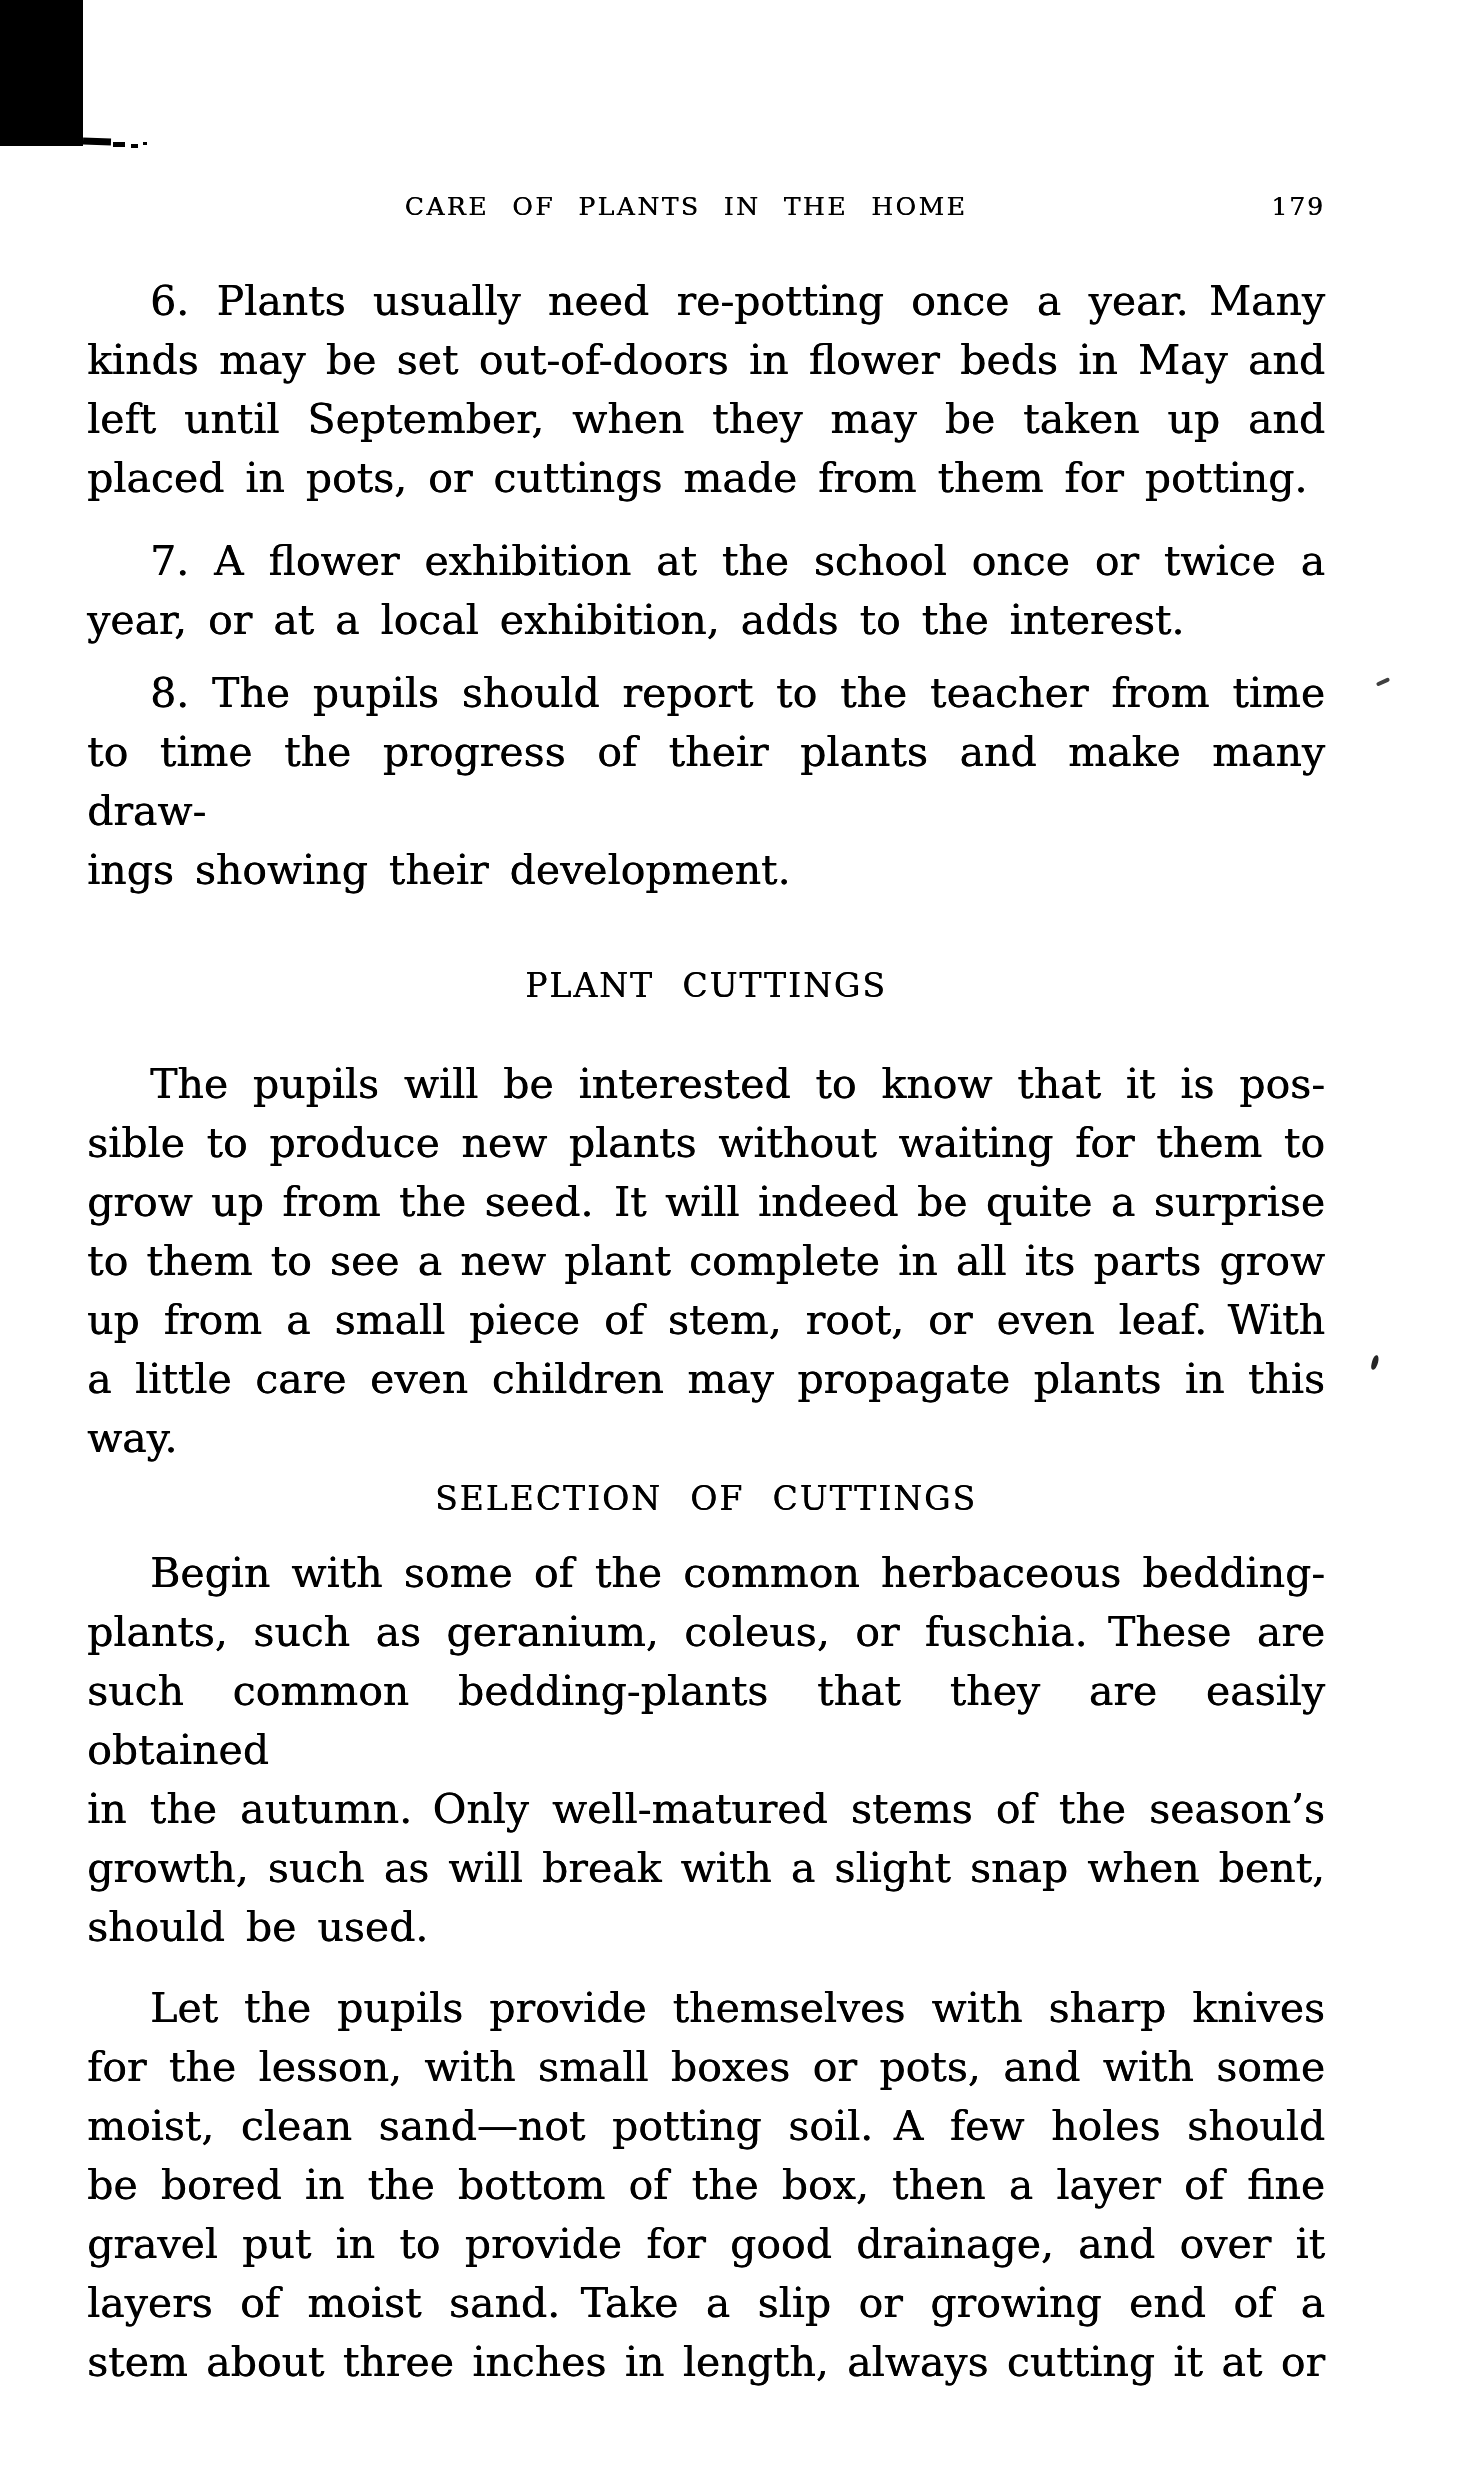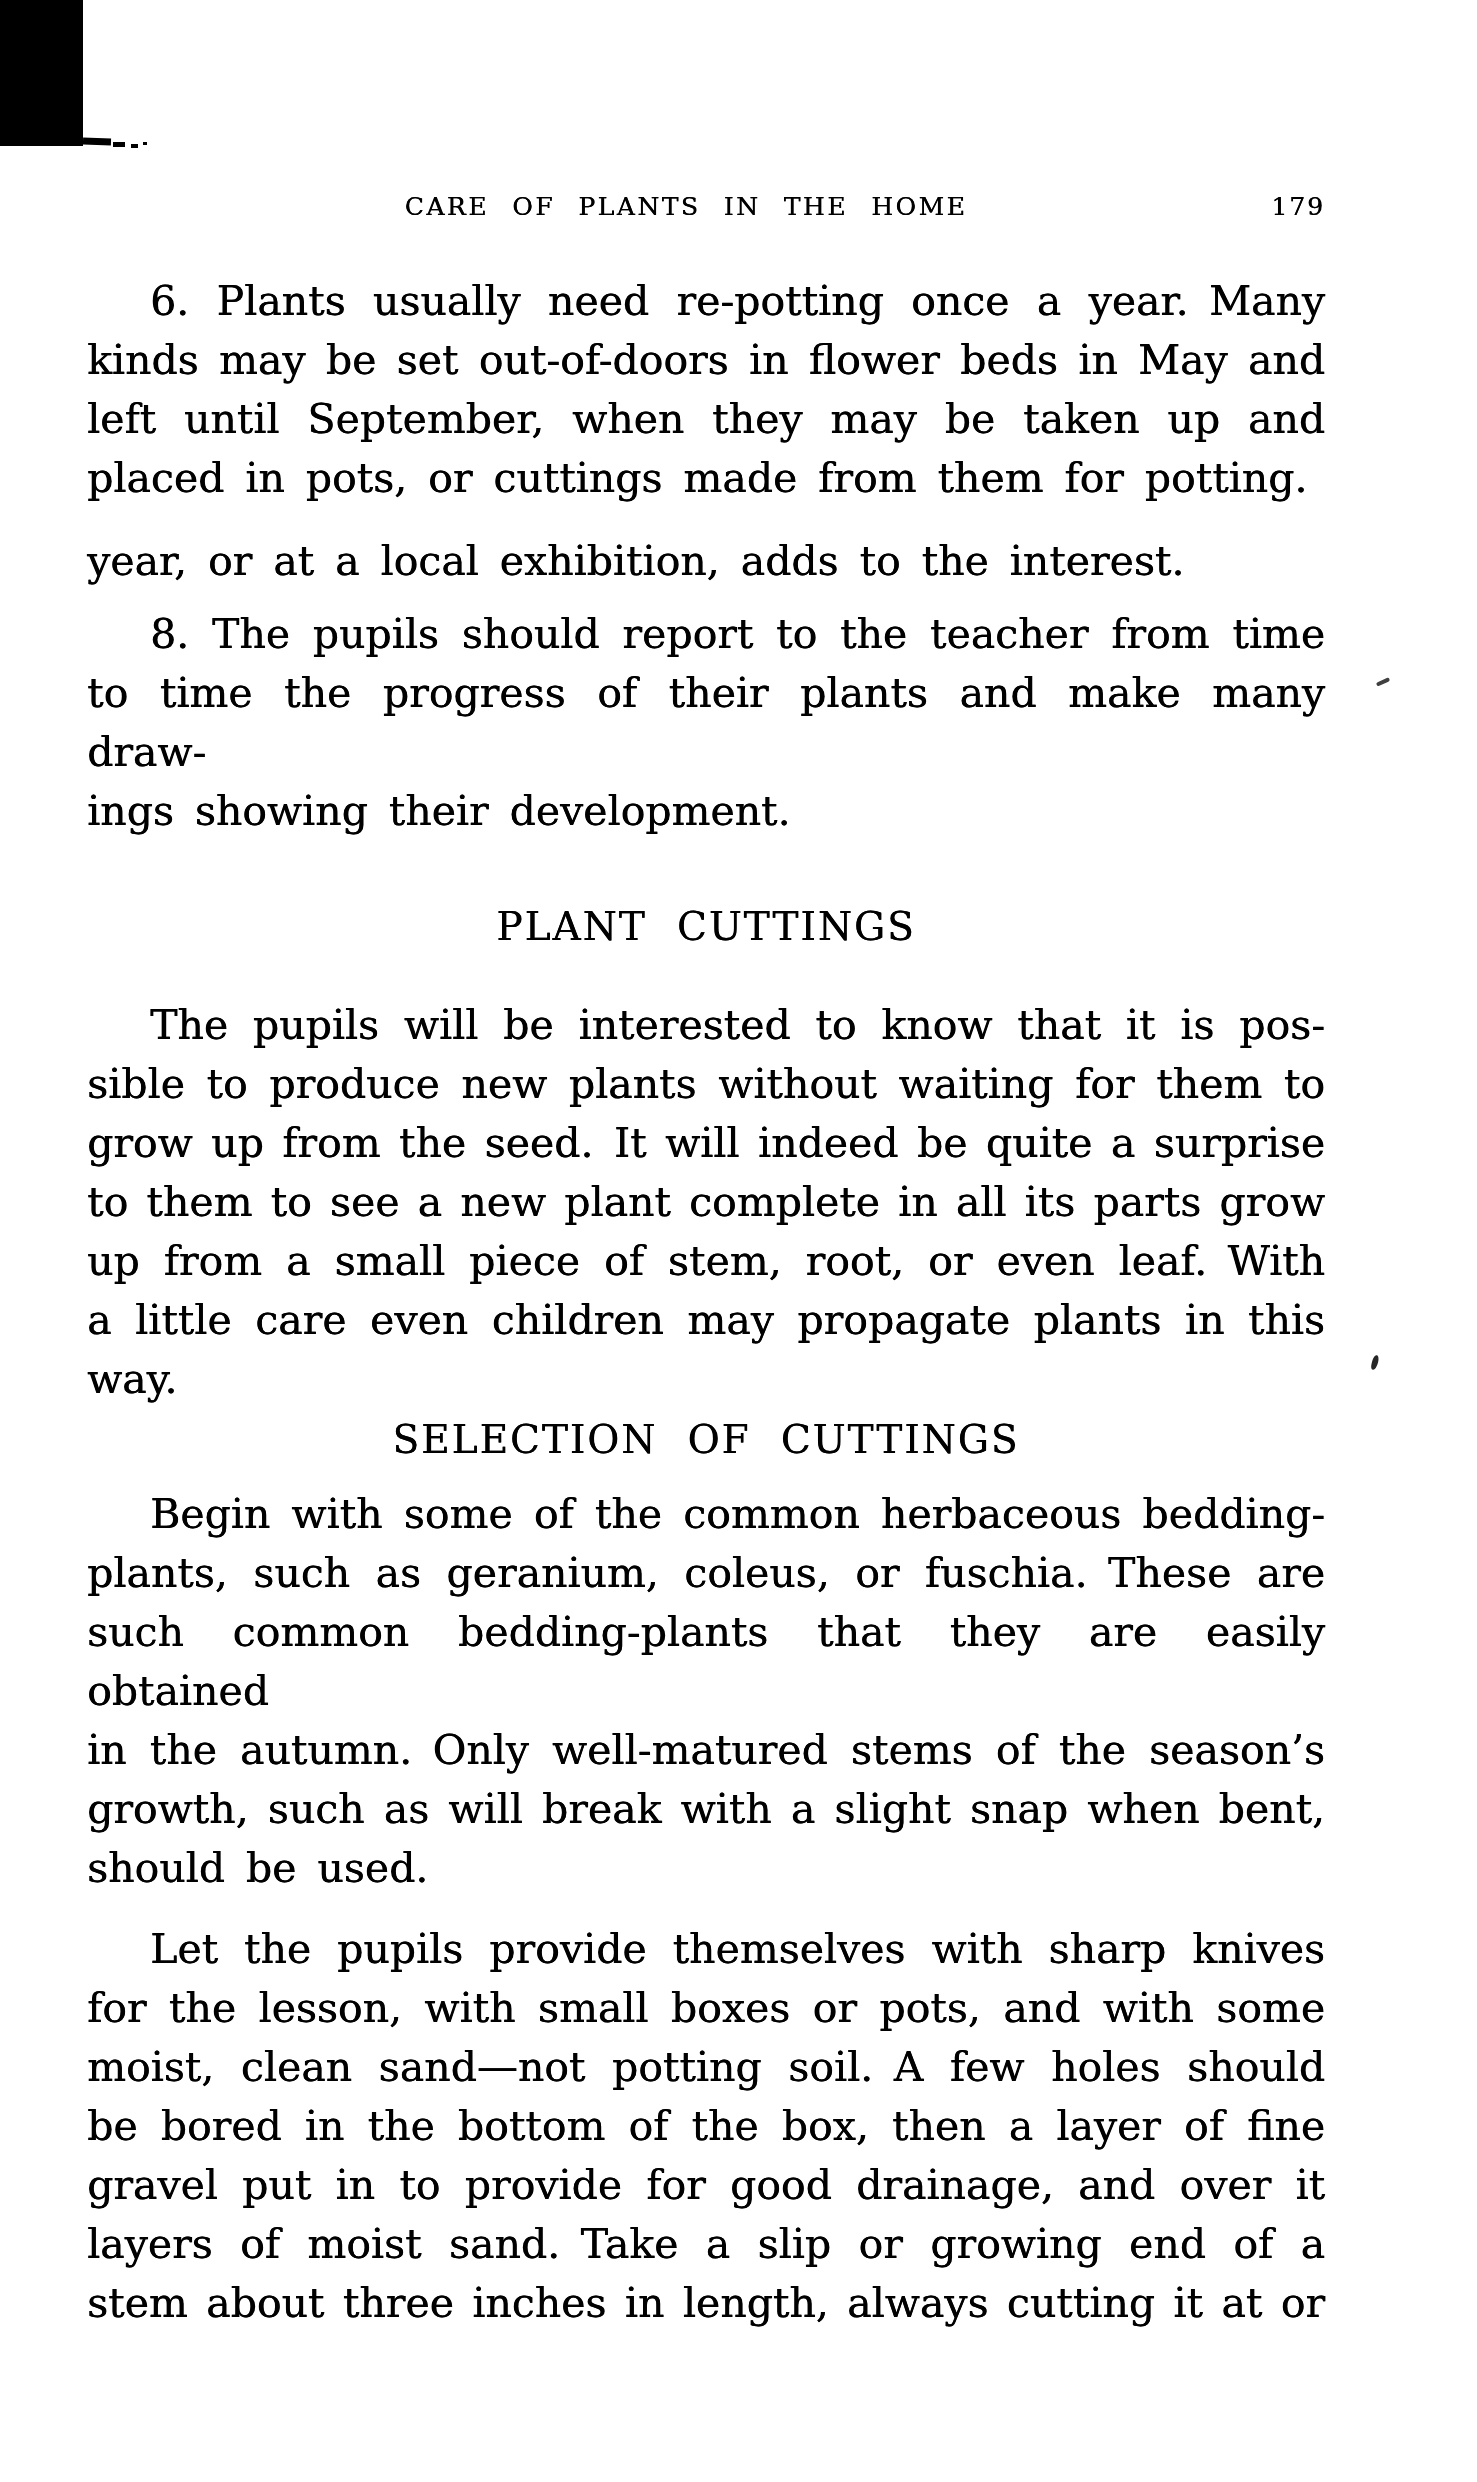--- a/index.html
+++ b/index.html
@@ -84,21 +84,21 @@
   .line {
     line-height: 59px;
     text-align: justify;
     text-align-last: justify;
     word-spacing: 3.9px;
   }
   .line.first { text-indent: 63px; }
   .line.last  { text-align-last: left; word-spacing: 7.9px; }
 
   .section-heading {
-    font-size: 39px;
+    font-size: 33px;
     line-height: 45px;
     text-align: center;
     letter-spacing: 2px;
     word-spacing: 15.8px;
   }
 
   
   .page-body > :nth-child(1) { margin-top: 0; }
   .page-body > :nth-child(2) { margin-top: 23.6px; }
   .page-body > :nth-child(3) { margin-top: 14px; }
@@ -125,20 +125,21 @@
   </div>
 
   <main class="page-body">
       <div class="paragraph">
         <div class="line first">6. Plants usually need re-potting once a year. Many</div>
         <div class="line">kinds may be set out-of-doors in flower beds in May and</div>
         <div class="line">left until September, when they may be taken up and</div>
         <div class="line last">placed in pots, or cuttings made from them for potting.</div>
       </div>
       <div class="paragraph">
+        <div class="line first">7. A flower exhibition at the school once or twice a</div>
         <div class="line last">year, or at a local exhibition, adds to the interest.</div>
       </div>
       <div class="paragraph">
         <div class="line first">8. The pupils should report to the teacher from time</div>
         <div class="line">to time the progress of their plants and make many draw-</div>
         <div class="line last">ings showing their development.</div>
       </div>
       <div class="section-heading">PLANT CUTTINGS</div>
       <div class="paragraph">
         <div class="line first">The pupils will be interested to know that it is pos-</div>

